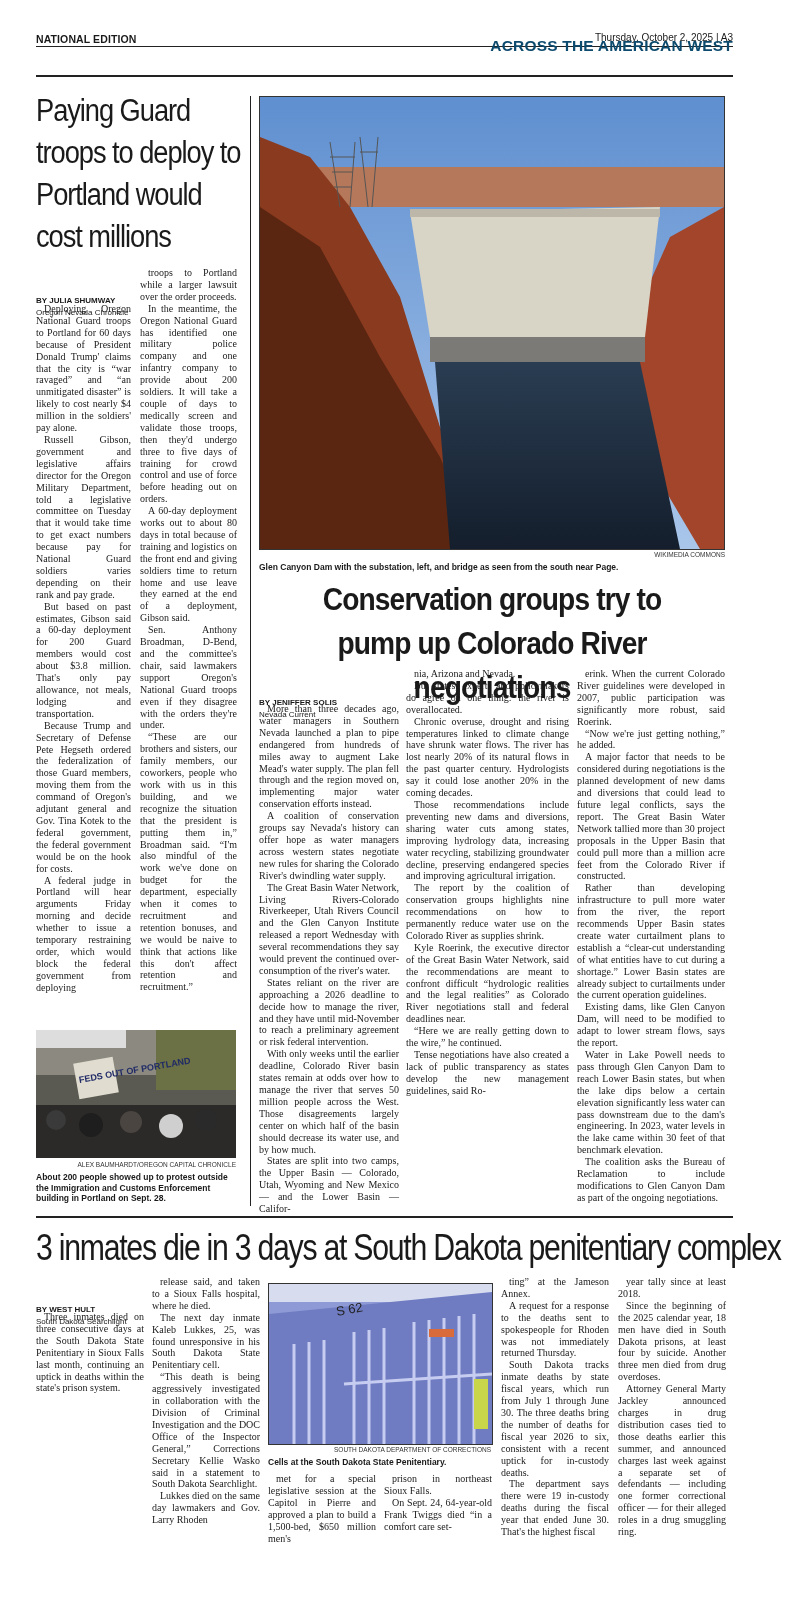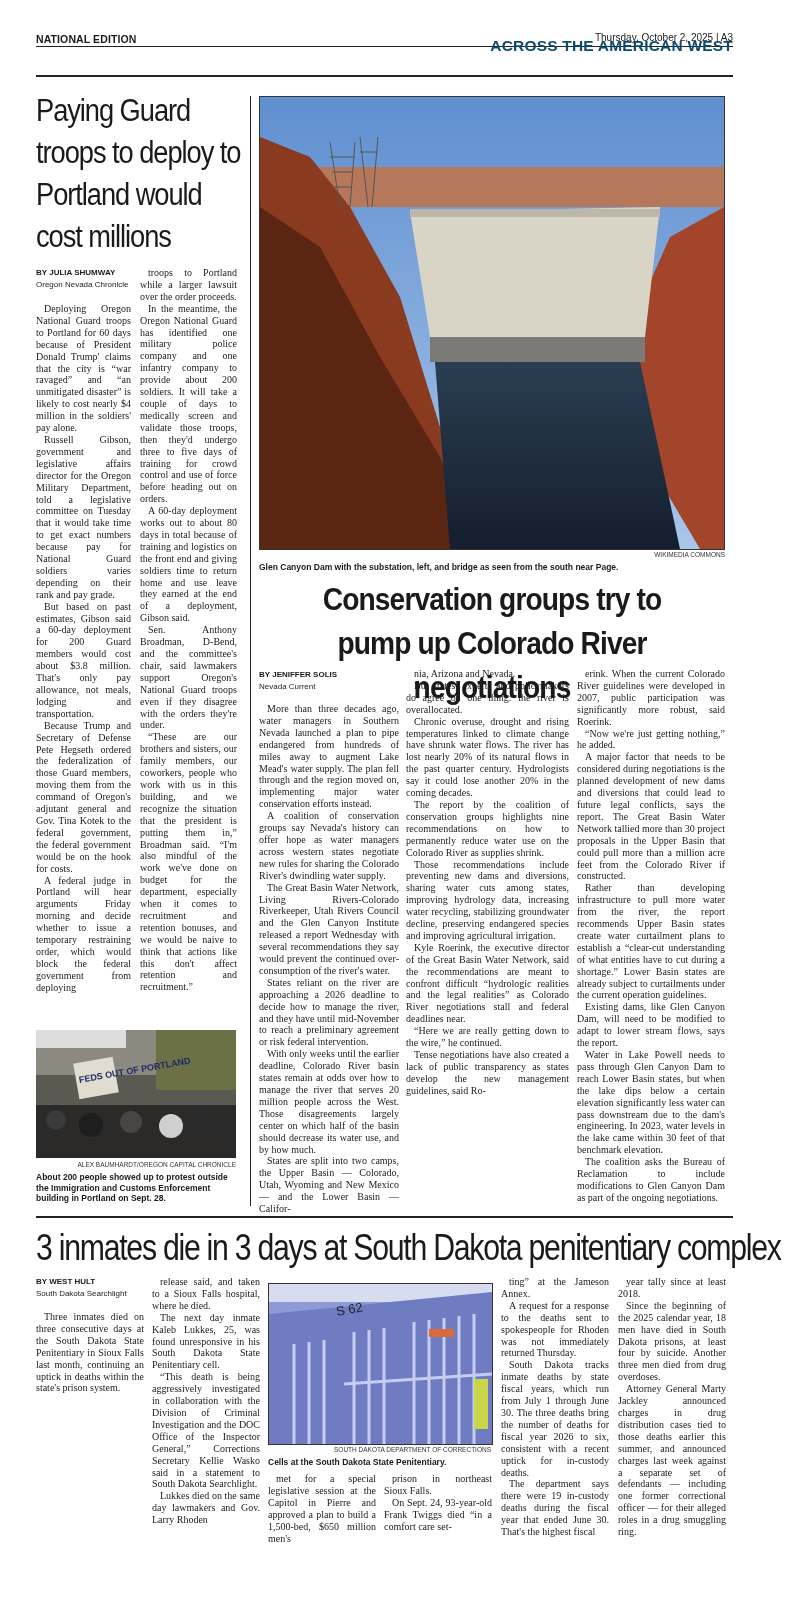--- a/index.html
+++ b/index.html
@@ -4,21 +4,21 @@
 <style>
   html,body{margin:0;padding:0;background:#fff;}
   body{width:785px;height:1620px;position:relative;overflow:hidden;color:#1a1a1a;font-family:"DejaVu Serif",serif;}
   .abs{position:absolute;}
   .masthead-left{left:36px;top:33px;font-family:"Liberation Sans",sans-serif;font-weight:bold;font-size:10.5px;letter-spacing:0.1px;}
   .masthead-right{right:52px;top:32px;font-family:Liberation Sans, sans-serif;font-size:10px;}
   .rule1{left:36px;top:46px;width:697px;height:1px;background:#222;}
   .section{right:52px;top:37px;font-family:"Liberation Sans",sans-serif;font-weight:bold;font-size:15.5px;color:#0c4a6e;letter-spacing:0.2px;}
   .rule2{left:36px;top:75px;width:697px;height:1.5px;background:#222;}
   .h1{left:36px;top:90px;width:215px;font-family:"Liberation Sans",sans-serif;font-size:31px;line-height:42px;letter-spacing:-1.2px;transform:scaleX(0.88);transform-origin:left top;width:245px;}
-  .byline{font-family:"Liberation Sans",sans-serif;font-weight:bold;font-size:8px;}
+  .byline{font-family:"Liberation Sans",sans-serif;font-weight:bold;font-size:8px;margin-top:28px;}
   .outlet{font-family:"Liberation Sans",sans-serif;font-size:8px;margin-top:3px;}
   .col{font-family:"Liberation Serif",serif;font-size:10px;line-height:11.9px;text-align:justify;}
   .col p{margin:0;text-indent:8px;}
   .vrule{width:1px;background:#222;}
   .photo-dam{left:259px;top:96px;width:464px;height:452px;overflow:hidden;border:1px solid #333;}
   .credit{font-family:"Liberation Sans",sans-serif;font-size:6.5px;color:#333;text-align:right;}
   .caption{font-family:"Liberation Sans",sans-serif;font-weight:bold;font-size:8.5px;line-height:10.5px;}
   .h2{left:259px;top:577px;width:466px;text-align:center;font-family:"Liberation Sans",sans-serif;font-weight:bold;font-size:32px;line-height:44px;letter-spacing:-1px;transform:scaleX(0.88);transform-origin:center top;}
   .rule3{left:36px;top:1216px;width:697px;height:1.5px;background:#222;}
   .h3{left:36px;top:1226px;width:800px;font-family:"Liberation Sans",sans-serif;font-size:36px;line-height:44px;letter-spacing:-1.5px;transform:scaleX(0.84);transform-origin:left top;white-space:nowrap;}
@@ -109,29 +109,29 @@
 
 <div class="abs" style="left:259px;top:670px;width:140px;">
   <div class="byline">BY JENIFFER SOLIS</div>
   <div class="outlet">Nevada Current</div>
 </div>
 <div class="abs col" style="left:259px;top:703px;width:140px;">
     <p>More than three decades ago, water managers in Southern Nevada launched a plan to pipe endangered from hundreds of miles away to augment Lake Mead's water supply. The plan fell through and the region moved on, implementing major water conservation efforts instead.</p>
     <p>A coalition of conservation groups say Nevada's history can offer hope as water managers across western states negotiate new rules for sharing the Colorado River's dwindling water supply.</p>
     <p>The Great Basin Water Network, Living Rivers-Colorado Riverkeeper, Utah Rivers Council and the Glen Canyon Institute released a report Wednesday with several recommendations they say would prevent the continued over-consumption of the river's water.</p>
     <p>States reliant on the river are approaching a 2026 deadline to decide how to manage the river, and they have until mid-November to reach a preliminary agreement or risk federal intervention.</p>
-    <p>With only weeks until the earlier deadline, Colorado River basin states remain at odds over how to manage the river that serves 20 million people across the West. Those disagreements largely center on which half of the basin should decrease its water use, and by how much.</p>
+    <p>With only weeks until the earlier deadline, Colorado River basin states remain at odds over how to manage the river that serves 50 million people across the West. Those disagreements largely center on which half of the basin should decrease its water use, and by how much.</p>
     <p>States are split into two camps, the Upper Basin — Colorado, Utah, Wyoming and New Mexico — and the Lower Basin — Califor-</p>
   </div>
 <div class="abs col" style="left:406px;top:668px;width:163px;">
     <p>nia, Arizona and Nevada.</p>
     <p>But states, experts and policymakers do agree on one thing: the river is overallocated.</p>
     <p>Chronic overuse, drought and rising temperatures linked to climate change have shrunk water flows. The river has lost nearly 20% of its natural flows in the past quarter century. Hydrologists say it could lose another 20% in the coming decades.</p>
+    <p>Those recommendations include preventing new dams and diversions, sharing water cuts among states, improving hydrology data, increasing water recycling, stabilizing groundwater decline, preserving endangered species and improving agricultural irrigation.</p>
     <p>The report by the coalition of conservation groups highlights nine recommendations on how to permanently reduce water use on the Colorado River as supplies shrink.</p>
-    <p>Those recommendations include preventing new dams and diversions, sharing water cuts among states, improving hydrology data, increasing water recycling, stabilizing groundwater decline, preserving endangered species and improving agricultural irrigation.</p>
     <p>Kyle Roerink, the executive director of the Great Basin Water Network, said the recommendations are meant to confront difficult “hydrologic realities and the legal realities” as Colorado River negotiations stall and federal deadlines near.</p>
     <p>“Here we are really getting down to the wire,” he continued.</p>
     <p>Tense negotiations have also created a lack of public transparency as states develop the new management guidelines, said Ro-</p>
   </div>
 <div class="abs col" style="left:577px;top:668px;width:148px;">
     <p>erink. When the current Colorado River guidelines were developed in 2007, public participation was significantly more robust, said Roerink.</p>
     <p>“Now we're just getting nothing,” he added.</p>
     <p>A major factor that needs to be considered during negotiations is the planned development of new dams and diversions that could lead to future legal conflicts, says the report. The Great Basin Water Network tallied more than 30 project proposals in the Upper Basin that could pull more than a million acre feet from the Colorado River if constructed.</p>
     <p>Rather than developing infrastructure to pull more water from the river, the report recommends Upper Basin states create water curtailment plans to establish a “clear-cut understanding of what entities have to cut during a shortage.” Lower Basin states are already subject to curtailments under the current operation guidelines.</p>
     <p>Existing dams, like Glen Canyon Dam, will need to be modified to adapt to lower stream flows, says the report.</p>
@@ -181,21 +181,21 @@
   </svg>
 </div>
 <div class="abs credit" style="left:268px;top:1446px;width:223px;">SOUTH DAKOTA DEPARTMENT OF CORRECTIONS</div>
 <div class="abs caption" style="left:268px;top:1457px;width:223px;">Cells at the South Dakota State Penitentiary.</div>
 
 <div class="abs col" style="left:268px;top:1473px;width:108px;">
     <p>met for a special legislative session at the Capitol in Pierre and approved a plan to build a 1,500-bed, $650 million men's</p>
   </div>
 <div class="abs col" style="left:384px;top:1473px;width:108px;">
     <p>prison in northeast Sioux Falls.</p>
-    <p>On Sept. 24, 93-year-old Frank Twiggs died “in a comfort care set-</p>
+    <p>On Sept. 24, 64-year-old Frank Twiggs died “in a comfort care set-</p>
   </div>
 <div class="abs col" style="left:501px;top:1276px;width:108px;">
     <p>ting” at the Jameson Annex.</p>
     <p>A request for a response to the deaths sent to spokespeople for Rhoden was not immediately returned Thursday.</p>
     <p>South Dakota tracks inmate deaths by state fiscal years, which run from July 1 through June 30. The three deaths bring the number of deaths for fiscal year 2026 to six, consistent with a recent uptick for in-custody deaths.</p>
     <p>The department says there were 19 in-custody deaths during the fiscal year that ended June 30. That's the highest fiscal</p>
   </div>
 <div class="abs col" style="left:618px;top:1276px;width:108px;">
     <p>year tally since at least 2018.</p>
     <p>Since the beginning of the 2025 calendar year, 18 men have died in South Dakota prisons, at least four by suicide. Another three men died from drug overdoses.</p>

